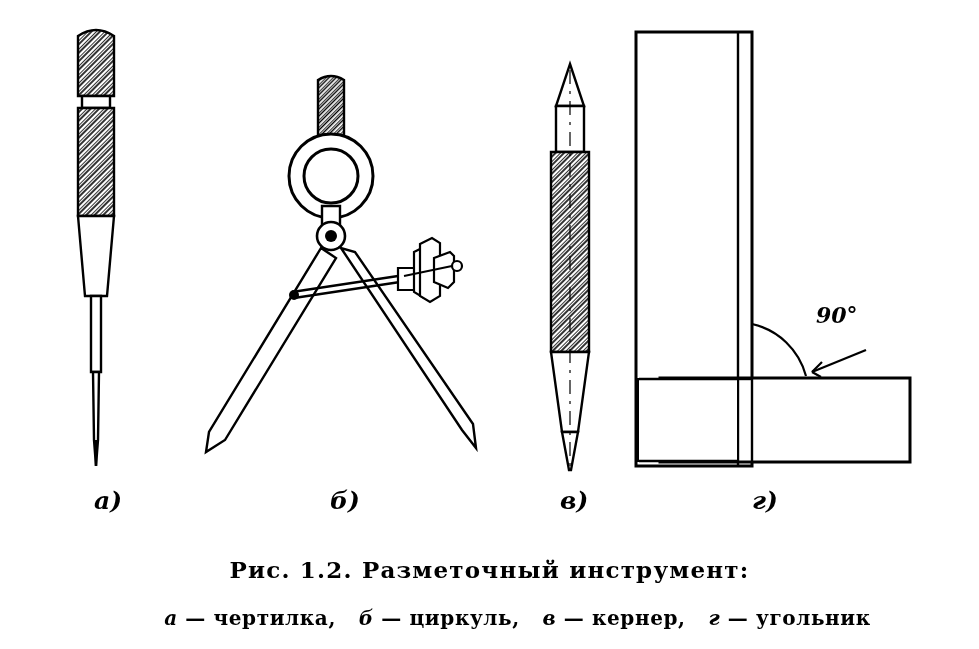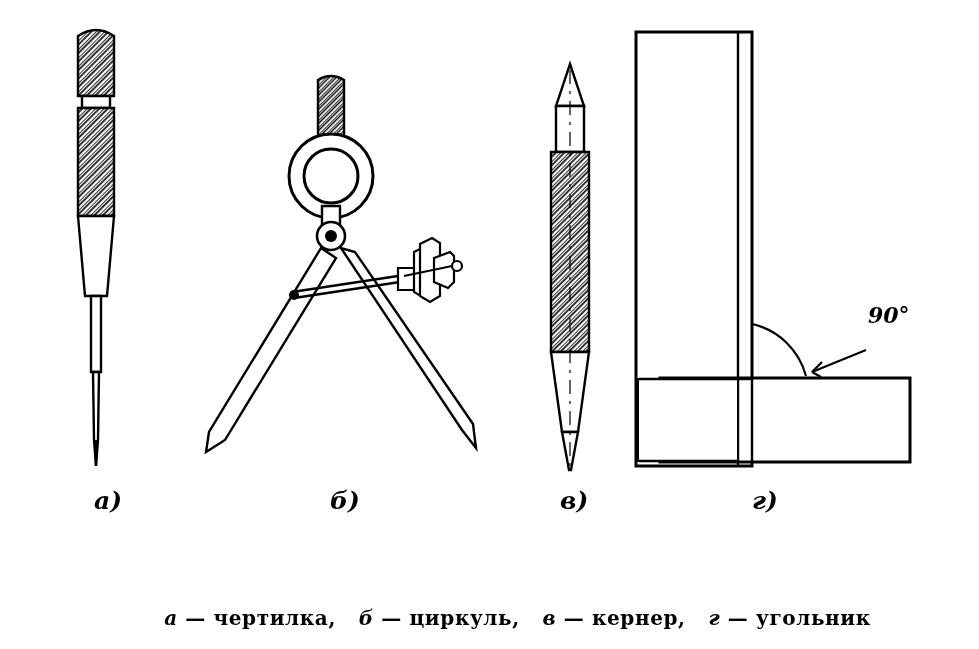--- a/index.html
+++ b/index.html
@@ -162,22 +162,23 @@
       <path d="M866 350 L812 372" stroke-width="2.2"></path>
       <path d="M812 372 L822 362 M812 372 L821 377" stroke-width="2.2"></path>
     </g>
   </svg>
 
   <div class="item-label" style="left:94px; top:486px;">а)</div>
   <div class="item-label" style="left:330px; top:486px;">б)</div>
   <div class="item-label" style="left:560px; top:486px;">в)</div>
   <div class="item-label" style="left:752px; top:486px;">г)</div>
 
-  <div class="angle-label" style="left:868px; top:302px;">90°</div>
+  <div class="angle-label" style="left:816px; top:302px;">90°</div>
 
+  <div class="label-row caption-title">Рис. 1.2. Разметочный инструмент:</div>
 
   <div class="label-row caption-legend">
     <span class="it">а</span><span> — </span><span>чертилка,</span>
     <span>&nbsp;</span>
     <span class="it">б</span><span> — </span><span>циркуль,</span>
     <span>&nbsp;</span>
     <span class="it">в</span><span> — </span><span>кернер,</span>
     <span>&nbsp;</span>
     <span class="it">г</span><span> — </span><span>угольник</span>
   </div>

